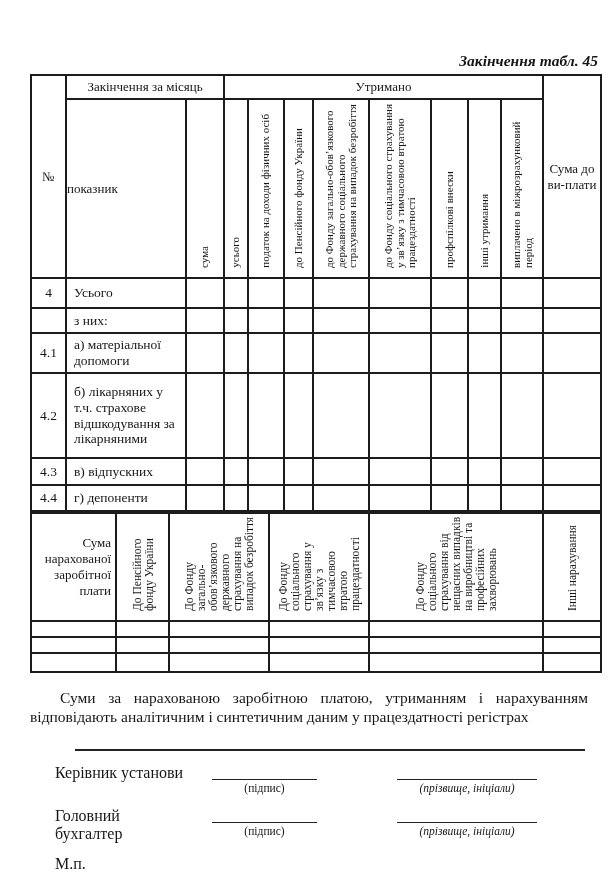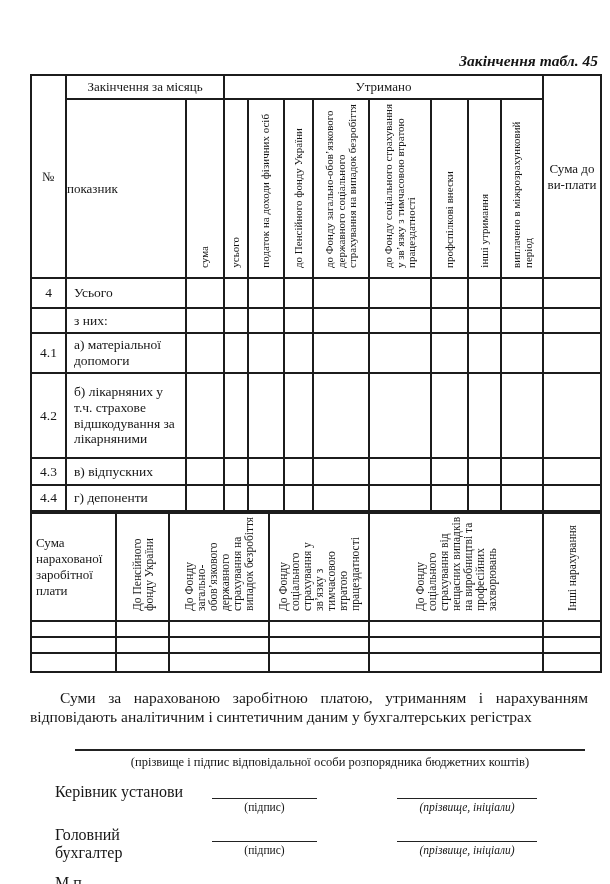--- a/index.html
+++ b/index.html
@@ -28,21 +28,21 @@
   .t1 tbody .lbl{padding:2px 4px 2px 7px;line-height:1.18;}
   .t1 tbody tr.r1{height:30px;} .t1 tbody tr.r2{height:25px;}
   .t1 tbody tr.r3{height:40px;} .t1 tbody tr.r4{height:85px;}
   .t1 tbody tr.r5{height:27px;} .t1 tbody tr.r6{height:26px;}
 
   
   .sec-title{font-size:15.5px;margin:7px 0 6px 25px;letter-spacing:0.4px;}
 
   
   .t2 .hd th{height:108px;}
-  .t2 .hd .hcenter{font-size:13px;text-align:left;vertical-align:middle;padding:0 4px;}
+  .t2 .hd .hcenter{font-size:13px;text-align:right;vertical-align:middle;padding:0 4px;}
   .t2 tbody tr.e1{height:16px;} .t2 tbody tr.e2{height:16px;} .t2 tbody tr.e3{height:19px;}
 
   
   .note{width:558px;margin:16px 0 0 0;font-size:15.5px;line-height:1.22;
         text-align:justify;text-indent:30px;}
   .resp-line{width:510px;margin:16px 0 0 45px;border-bottom:2px solid #222;height:6px;}
   .resp-cap{width:510px;margin:4px 0 0 45px;text-align:center;font-size:12.5px;}
   .sig-row{display:flex;align-items:flex-start;margin:13px 0 0 25px;}
   .sig-label{width:135px;font-size:16px;flex:none;}
   .sig-field{display:flex;flex-direction:column;align-items:center;flex:none;margin-top:2px;}
@@ -223,24 +223,23 @@
         <td></td>
           <td></td>
           <td></td>
           <td></td>
           <td></td>
           <td></td>
       </tr>
     </tbody>
   </table>
 
-  <p class="note">Суми за нарахованою заробітною платою, утриманням і нарахуванням відповідають аналітичним і синтетичним даним у бухгалтерських регістрах</p>
+  <p class="note">Суми за нарахованою заробітною платою, утриманням і нарахуванням відповідають аналітичним і синтетичним даним у працездатності регістрах</p>
 
   <div class="resp-line"></div>
-  <div class="resp-cap">(прізвище і підпис відповідальної особи розпорядника бюджетних коштів)</div>
 
   <div class="sig-row">
     <span class="sig-label">Керівник установи</span>
     <span class="sig-field f1">
       <span class="line"></span>
       <span class="cap">(підпис)</span>
     </span>
     <span class="sig-field f2">
       <span class="line"></span>
       <span class="cap">(прізвище, ініціали)</span>

